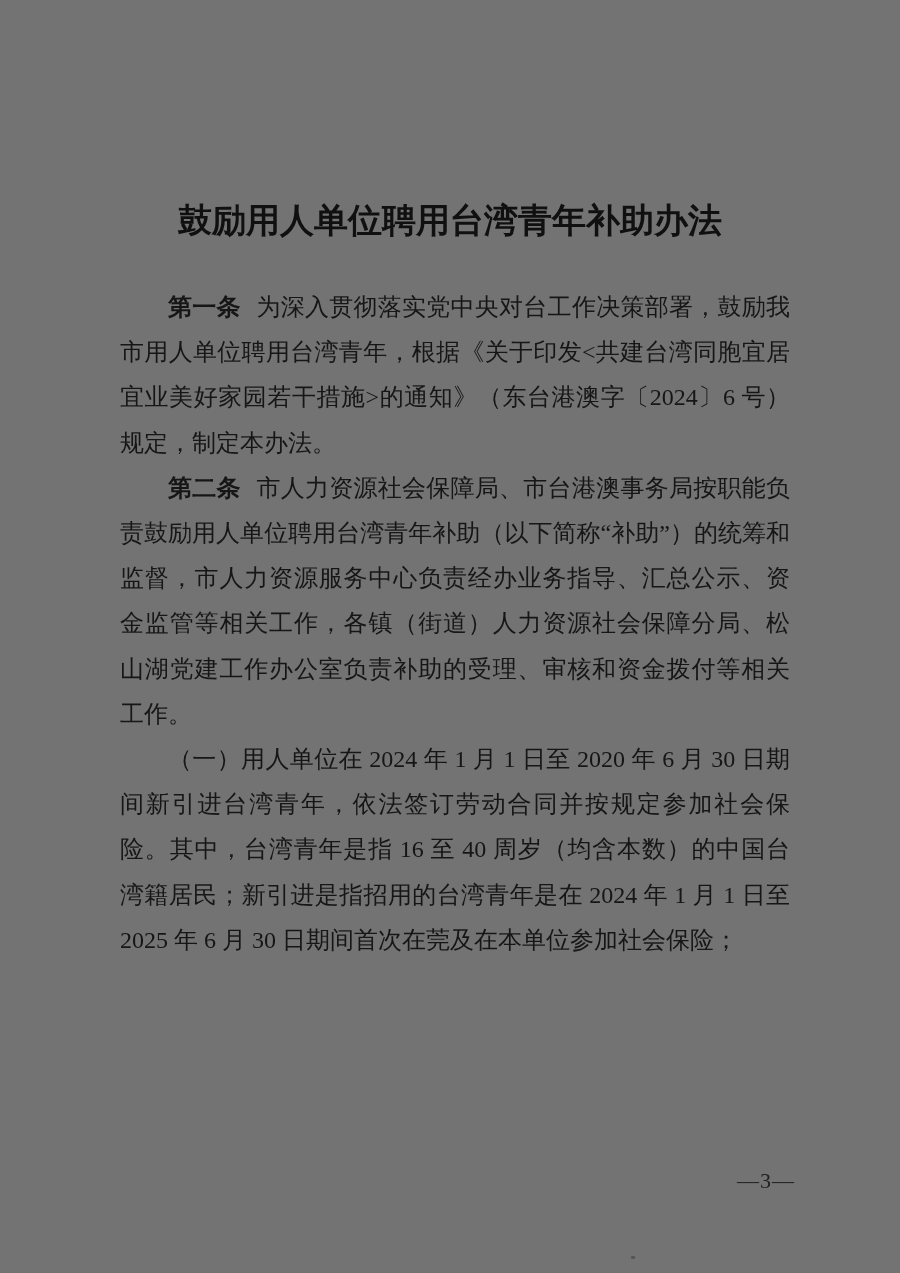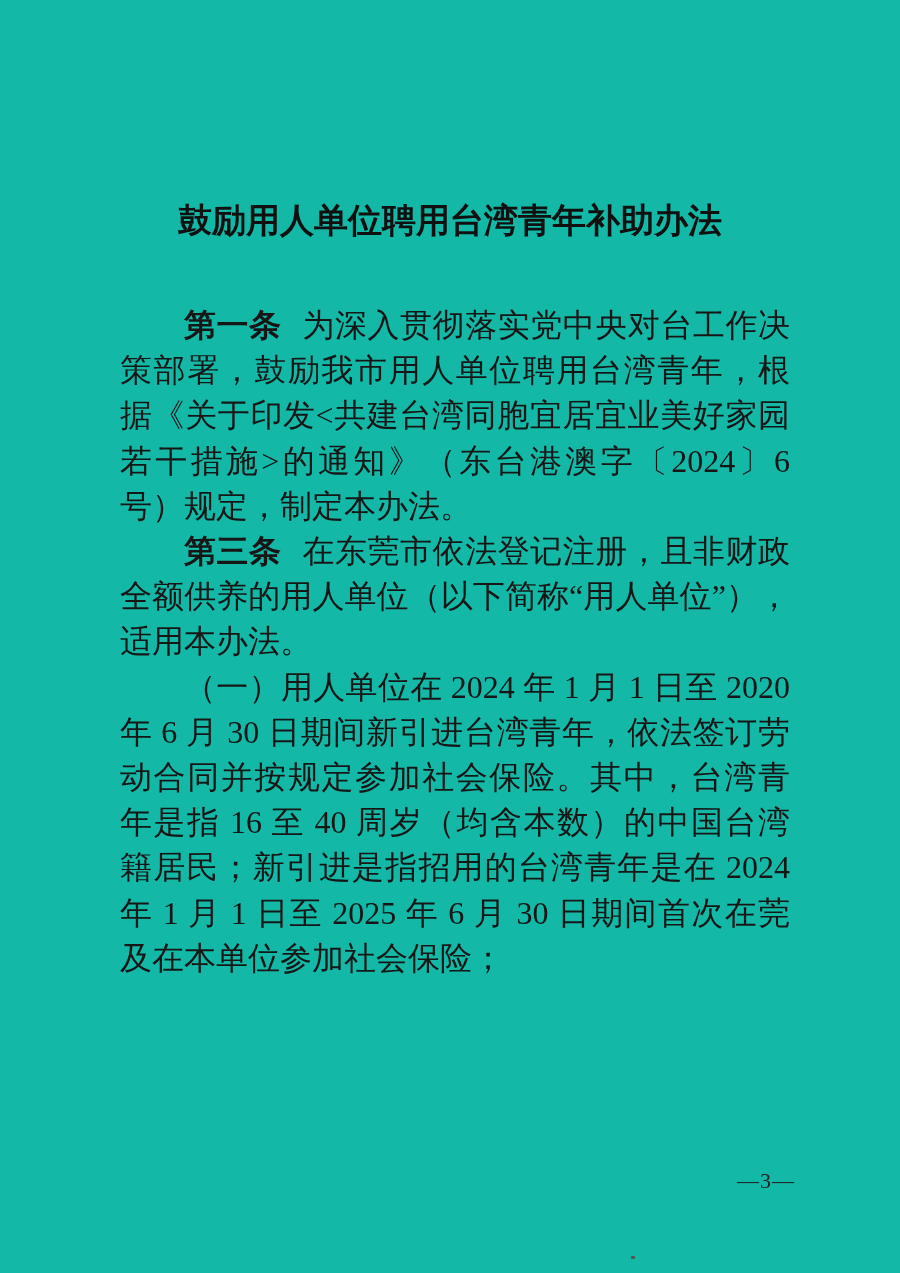--- a/index.html
+++ b/index.html
@@ -8,39 +8,39 @@
     width: 900px;
     height: 1273px;
     position: relative;
     font-family: "Liberation Serif", serif;
     color: #141414;
     overflow: hidden;
   }
   .page {
     position: absolute;
     inset: 0;
-    background: #14b8a6;
+    background: #737373;
   }
   .doc-title {
     position: absolute;
     top: 198px;
     left: 0;
     right: 0;
     text-align: center;
     font-size: 34px;
     font-weight: bold;
     letter-spacing: 0px;
     color: #101010;
   }
   .content {
     position: absolute;
-    top: 303px;
+    top: 285px;
     left: 120px;
     width: 670px;
-    font-size: 32px;
+    font-size: 24px;
     line-height: 45.2px;
     text-align: justify;
     color: #161616;
   }
   .article { text-indent: 2em; }
   .article-label:not(:empty) {
     font-weight: bold;
     margin-right: 0.65em;
   }
   .page-footer {
@@ -67,24 +67,24 @@
 <div class="page">
 
   <h1 class="doc-title">鼓励用人单位聘用台湾青年补助办法</h1>
 
   <div class="content">
 
     <p class="article">
       <span class="article-label">第一条</span><span>为深入贯彻落实党中央对台工作决策部署，鼓励我市用人单位聘用台湾青年，根据《关于印发&lt;共建台湾同胞宜居宜业美好家园若干措施&gt;的通知》（东台港澳字〔2024〕6 号）规定，制定本办法。</span>
     </p>
 
+    <p class="article">
+      <span class="article-label">第二条</span><span>市人力资源社会保障局、市台港澳事务局按职能负责鼓励用人单位聘用台湾青年补助（以下简称“补助”）的统筹和监督，市人力资源服务中心负责经办业务指导、汇总公示、资金监管等相关工作，各镇（街道）人力资源社会保障分局、松山湖党建工作办公室负责补助的受理、审核和资金拨付等相关工作。</span>
+    </p>
 
-    <p class="article">
-      <span class="article-label">第三条</span><span>在东莞市依法登记注册，且非财政全额供养的用人单位（以下简称“用人单位”），适用本办法。</span>
-    </p>
 
 
     <p class="article">
       <span class="article-label"></span><span>（一）用人单位在 2024 年 1 月 1 日至 2020 年 6 月 30 日期间新引进台湾青年，依法签订劳动合同并按规定参加社会保险。其中，台湾青年是指 16 至 40 周岁（均含本数）的中国台湾籍居民；新引进是指招用的台湾青年是在 2024 年 1 月 1 日至 2025 年 6 月 30 日期间首次在莞及在本单位参加社会保险；</span>
     </p>
 
 
   </div>
 
   <div class="page-footer">—3—</div>

